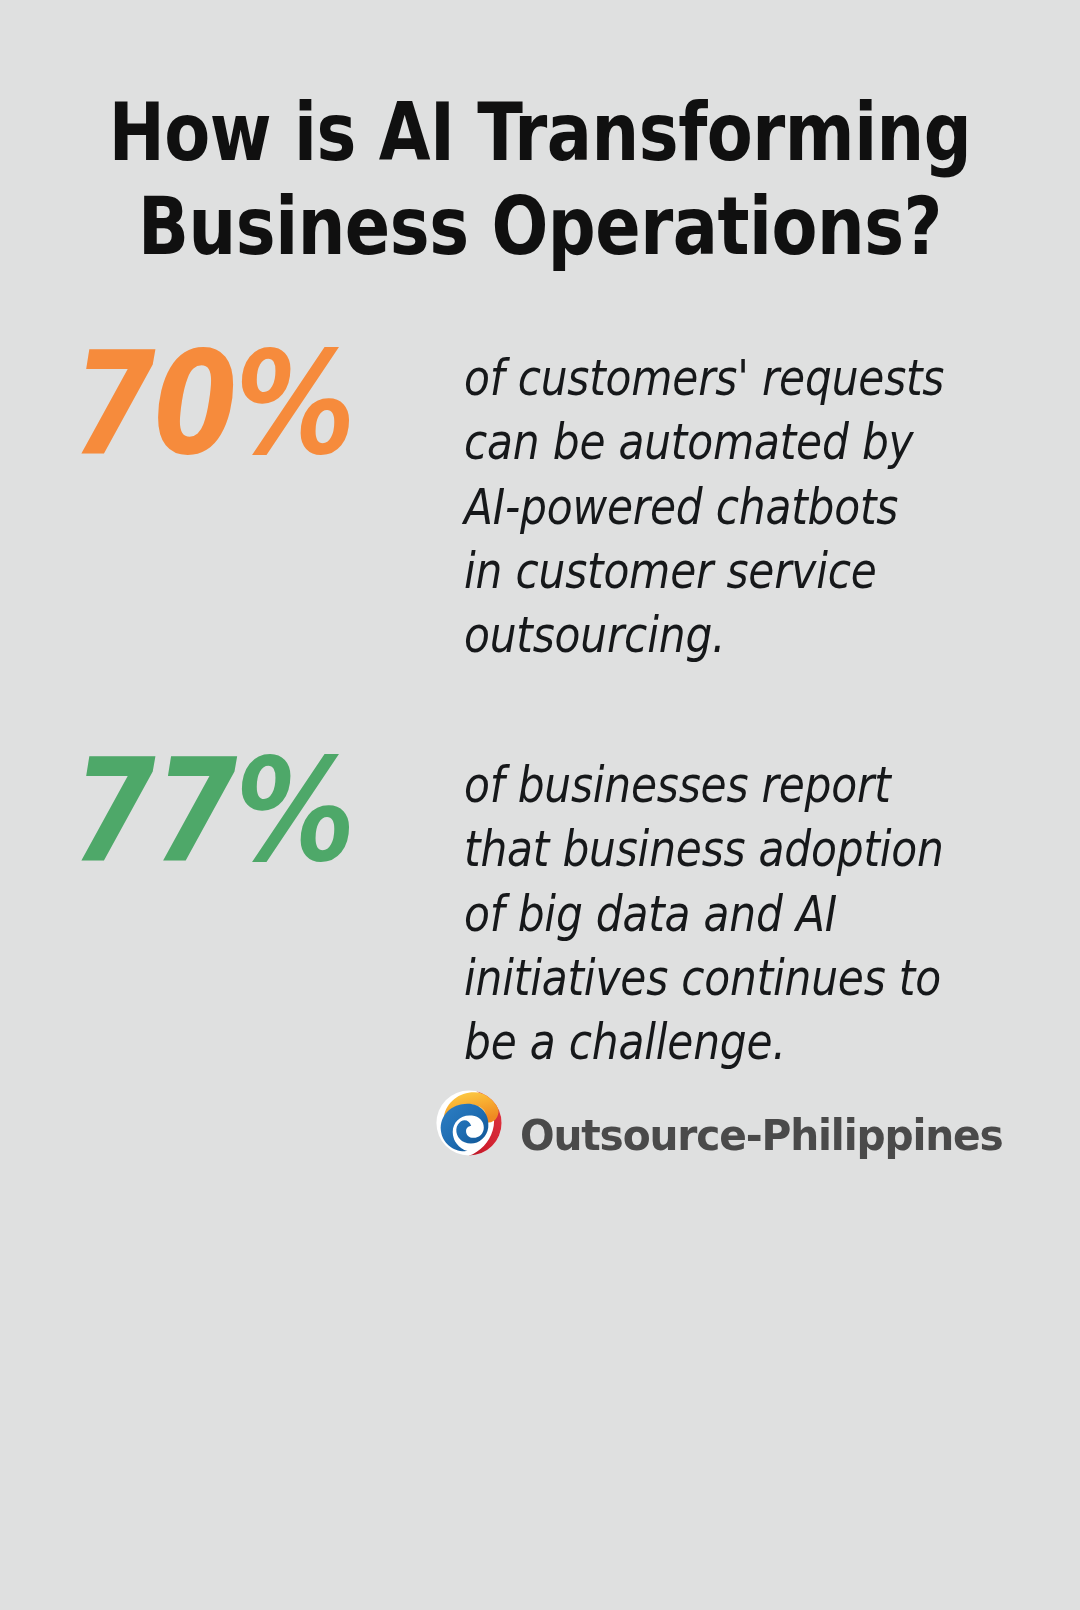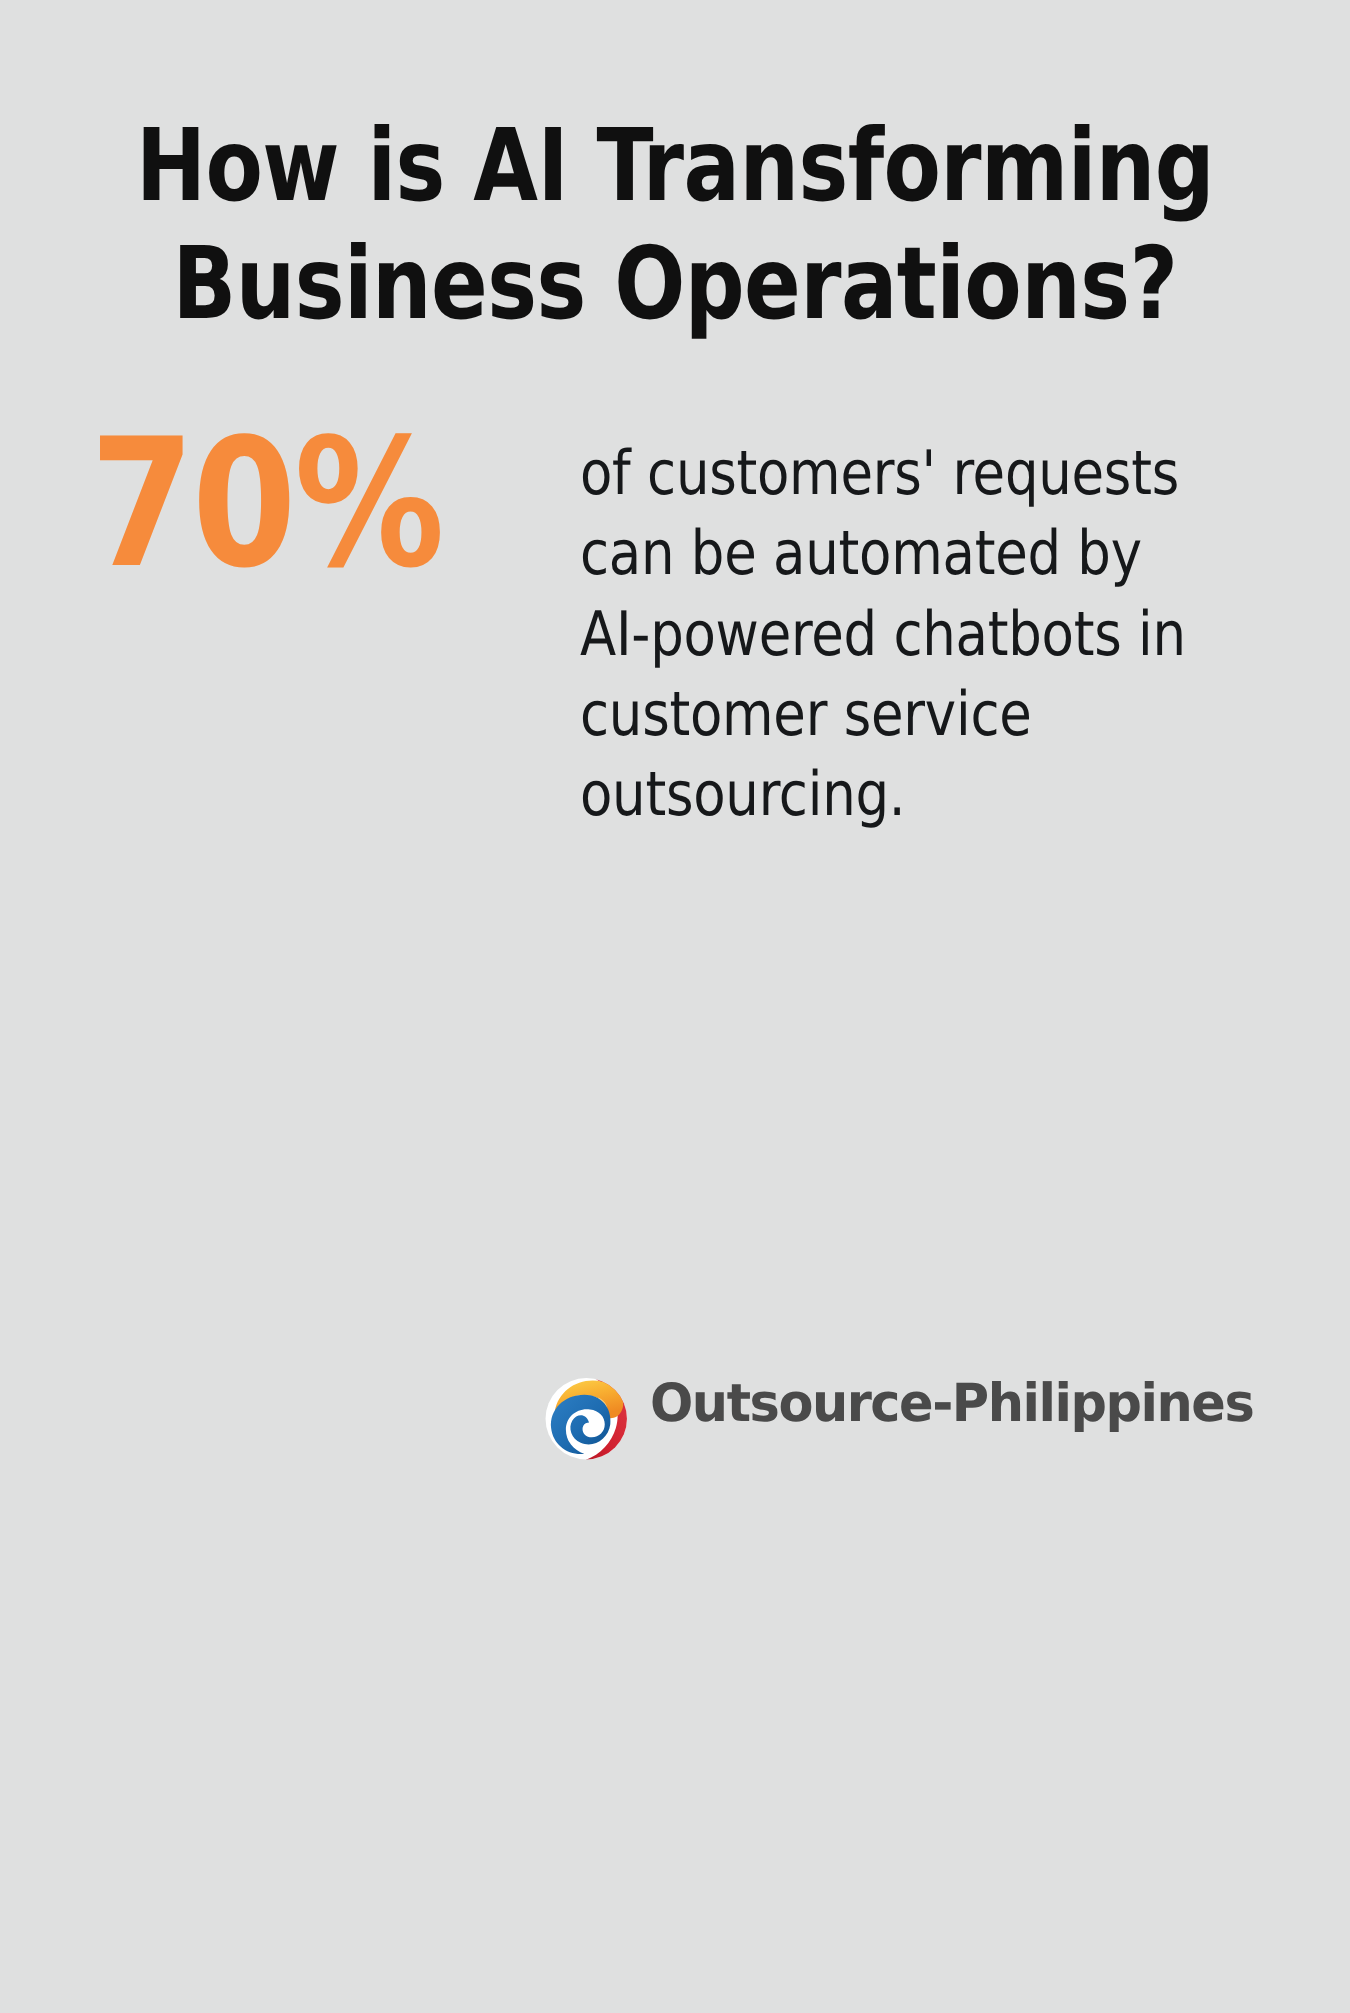--- a/index.html
+++ b/index.html
@@ -44,20 +44,21 @@
   }
 
   
   .stats {
     margin-top:74px;
     padding:0 60px 0 72px;
     display:flex;
     flex-direction:column;
     gap:86px;
     flex:0 0 auto;
+    font-style:italic;
   }
 
   .stat-row {
     display:flex;
     align-items:flex-start;
     gap:0;
   }
 
   .stat-number {
     flex:0 0 392px;
@@ -85,23 +86,23 @@
     letter-spacing:-0.2px;
     transform:scaleX(0.96);
     transform-origin:left top;
     max-width:505px;
   }
 
   
   .logo-area {
     position:absolute;
     right:62px;
-    bottom:34px;
+    bottom:46px;
     display:flex;
-    align-items:flex-start;
+    align-items:flex-end;
     gap:14px;
   }
 
   .logo-mark {
     width:74px;
     height:74px;
     flex:0 0 74px;
     display:block;
   }
 
@@ -126,20 +127,24 @@
 Business Operations?</h1>
   </div>
 
   <div class="stats">
 
     <div class="stat-row">
       <div class="stat-number orange">70%</div>
       <div class="stat-text">of customers' requests can be automated by AI-powered chatbots in customer service outsourcing.</div>
     </div>
 
+    <div class="stat-row">
+      <div class="stat-number green">77%</div>
+      <div class="stat-text">of businesses report that business adoption of big data and AI initiatives continues to be a challenge.</div>
+    </div>
 
 
   </div>
 
   <div class="logo-area">
 
     <svg class="logo-mark" viewBox="0 0 100 100">
       <defs>
         <linearGradient id="gBlue" x1="0" y1="0" x2="1" y2="1">
           <stop offset="0%" stop-color="#2e7fc4"></stop>

